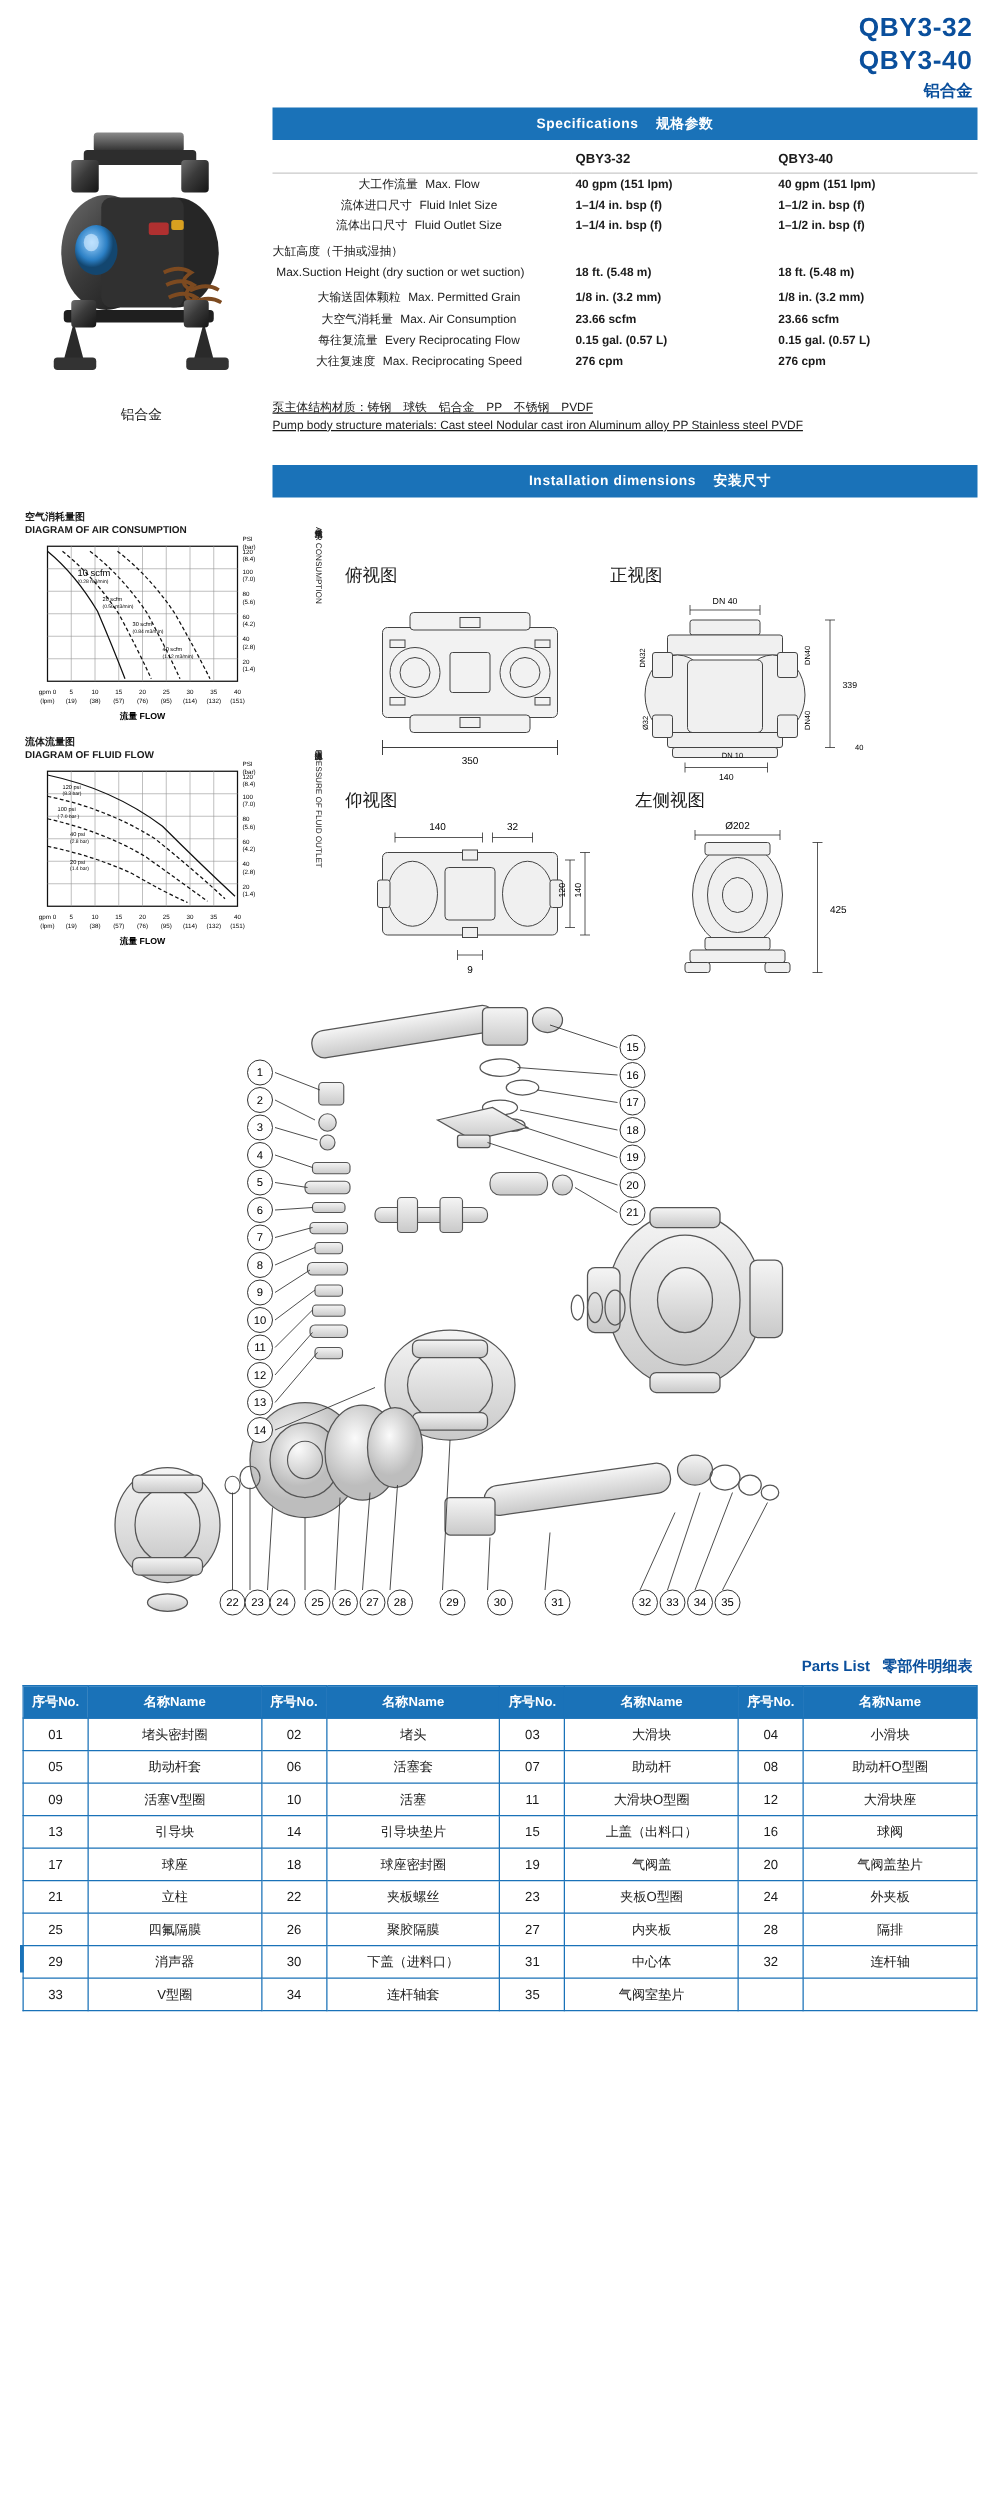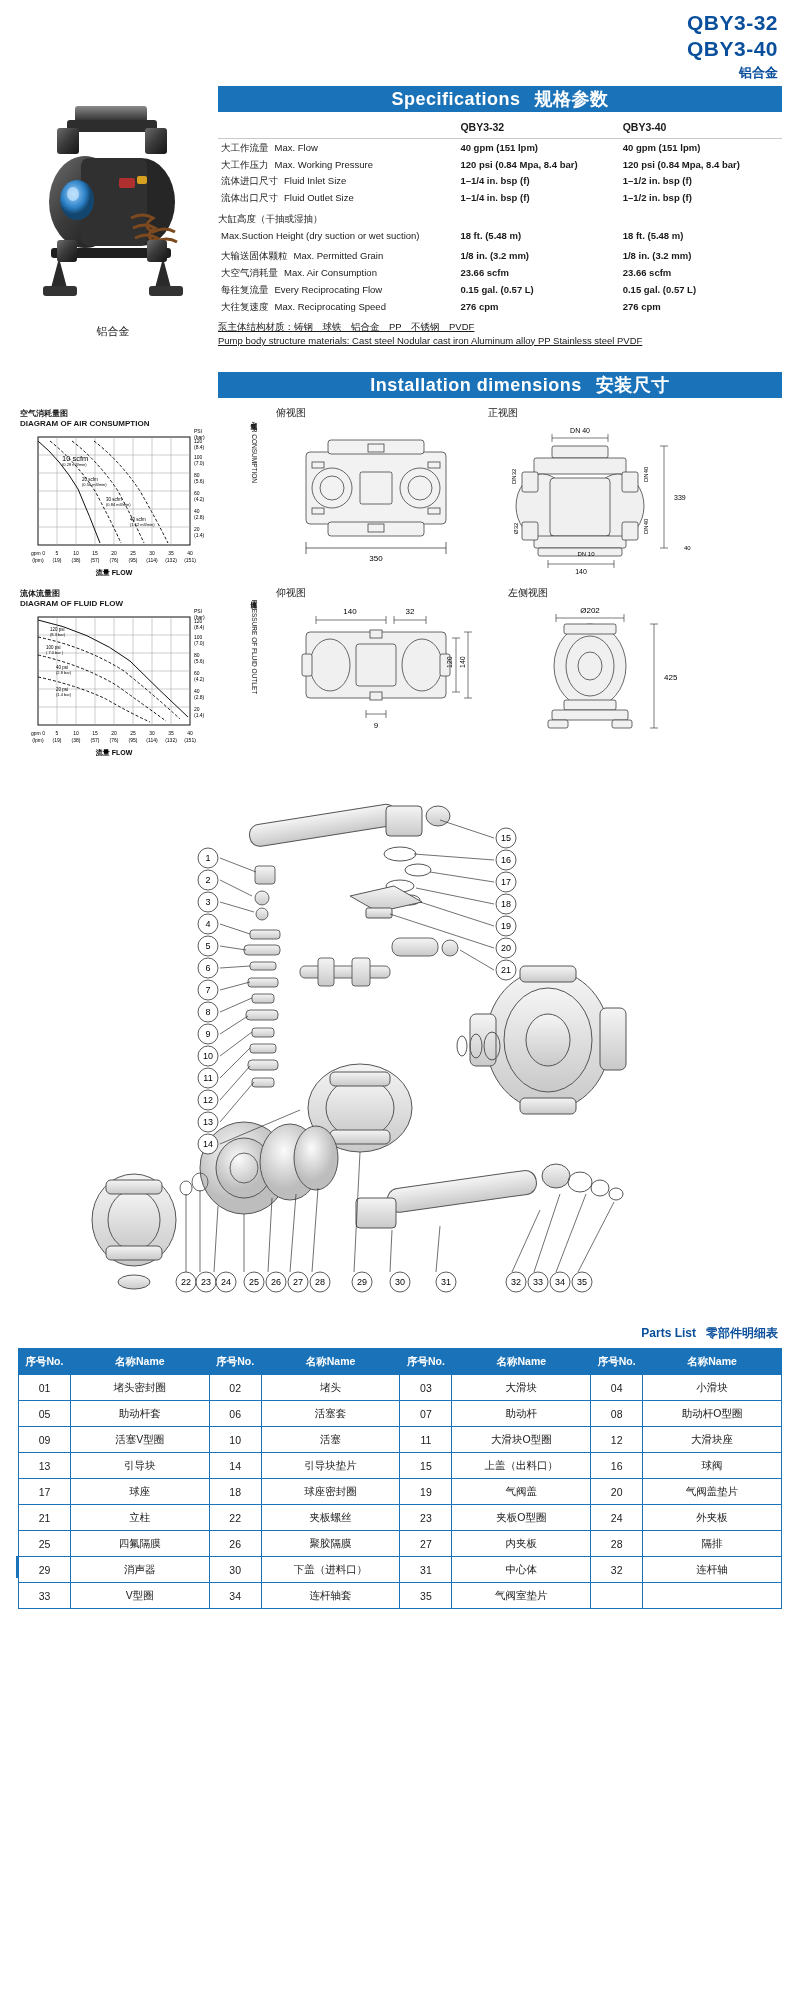--- a/index.html
+++ b/index.html
@@ -44,36 +44,36 @@
   .photo-caption { font-size: 11px; color: #222; margin-top: 4px; }
 
   
   .bar {
     position: absolute;
     background: #1a72b8;
     color: #fff;
     height: 26px;
     line-height: 26px;
     text-align: center;
-    font-size: 18px;
+    font-size: 11px;
     font-weight: bold;
     letter-spacing: 0.5px;
   }
   .bar .cn { margin-left: 14px; }
 
   
   .specs {
     position: absolute;
     left: 218px; top: 118px;
     width: 564px;
     font-size: 9.5px;
     border-collapse: collapse;
   }
   .specs td { padding: 2.5px 3px; vertical-align: top; line-height: 1.25; }
-  .specs .c-label { width: 236px; text-align: left; padding-right: 8px; }
+  .specs .c-label { width: 236px; text-align: center; padding-right: 8px; }
   .specs .c-label .cn { margin-right: 6px; }
   .specs .c-v { width: 160px; font-weight: bold; }
   .specs .hdr td { font-weight: bold; font-size: 10.5px; padding-bottom: 4px; }
   .specs .sep td { border-bottom: 1px solid #c9c9c9; height:1px; padding:0; }
   .specs .tall td { padding-top: 6px; }
   .footnote {
     position: absolute;
     left: 218px; top: 320px;
     width: 564px;
     font-size: 9.5px;
@@ -86,21 +86,21 @@
     line-height: 1.25;
     margin-top: 3px;
     font-weight: bold;
   }
   .axis-lab {
     font-size: 7.5px;
   }
 
   
   .dim-box { position: absolute; }
-  .dim-cap { font-size: 10px; margin-bottom: 2px; }
+  .dim-cap { font-size: 14px; margin-bottom: 2px; margin-top: 46px; }
 
   
   .exploded {
     position: absolute;
     left: 0; top: 790px;
     width: 800px; height: 540px;
   }
 
   
   .parts-head {
@@ -217,25 +217,20 @@
       <td class="c-v">QBY3-40</td>
     </tr>
     <tr class="sep">
           <td colspan="3"></td>
         </tr>
 
     <tr>
       <td class="c-label"><span class="cn">大工作流量</span><span>Max. Flow</span></td>
       <td class="c-v">40 gpm (151 lpm)</td>
       <td class="c-v">40 gpm (151 lpm)</td>
-    </tr>
-    <tr>
-      <td class="c-label"><span class="cn">大工作压力</span><span>Max. Working Pressure</span></td>
-      <td class="c-v">120 psi (0.84 Mpa, 8.4 bar)</td>
-      <td class="c-v">120 psi (0.84 Mpa, 8.4 bar)</td>
     </tr>
     <tr>
       <td class="c-label"><span class="cn">流体进口尺寸</span><span>Fluid Inlet Size</span></td>
       <td class="c-v">1–1/4 in. bsp (f)</td>
       <td class="c-v">1–1/2 in. bsp (f)</td>
     </tr>
     <tr>
       <td class="c-label"><span class="cn">流体出口尺寸</span><span>Fluid Outlet Size</span></td>
       <td class="c-v">1–1/4 in. bsp (f)</td>
       <td class="c-v">1–1/2 in. bsp (f)</td>

